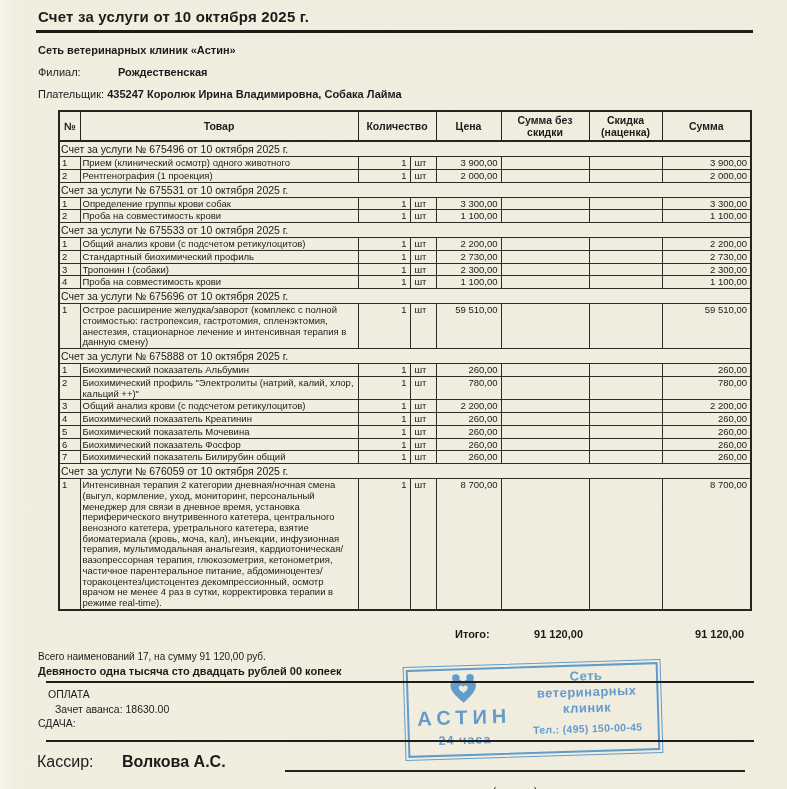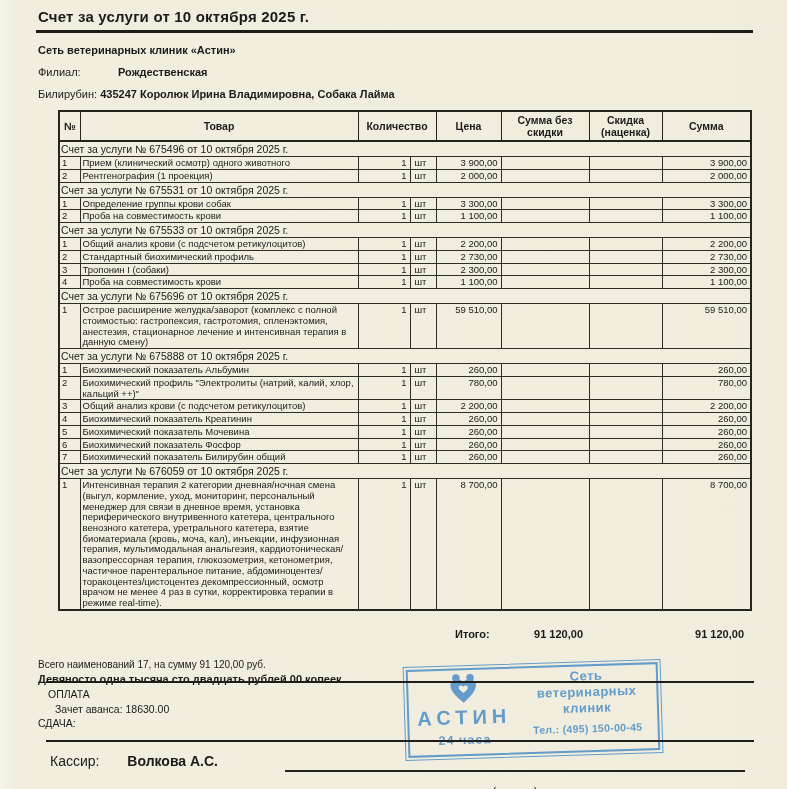--- a/index.html
+++ b/index.html
@@ -29,30 +29,30 @@
               line-height:1.13;vertical-align:top;overflow:hidden;}
   .invoice tr.sec td{font-weight:normal;font-size:10.5px;padding:1px 1px 1px 1px;line-height:1.15;}
   .c-num{text-align:left;}
   .c-qty,.c-price,.c-nd,.c-d,.c-sum{text-align:right;padding-right:3px !important;}
   .c-unit{text-align:left;padding-left:4px !important;}
   
   .total-row{position:relative;height:15px;margin-top:17px;font-size:11px;font-weight:bold;}
   .total-label{position:absolute;left:417px;top:0;}
   .total-v1{position:absolute;left:455px;width:90px;text-align:right;top:0;}
   .total-v2{position:absolute;left:600px;width:106px;text-align:right;top:0;}
-  .items-summary{font-size:10px;margin-top:16px;}
+  .items-summary{font-size:10px;margin-top:8px;}
   .amount-words{font-size:11px;font-weight:bold;margin-top:3px;}
   
   .hline{position:absolute;left:46px;width:708px;height:2px;background:#1f1e1a;z-index:3;}
   .hline1{top:681px;}
   .hline2{top:740px;}
   .pay-label{position:absolute;left:48px;top:688px;font-size:10.5px;}
   .pay-advance{position:absolute;left:55px;top:703px;font-size:10.5px;}
   .pay-change{position:absolute;left:38px;top:717px;font-size:10.5px;}
-  .cashier-line{position:absolute;left:50px;top:753px;font-size:14px;}
+  .cashier-line{position:absolute;left:37px;top:753px;font-size:16px;}
   .cashier-name{font-weight:bold;margin-left:24px;}
   .sig-block{position:absolute;left:285px;top:770px;width:460px;z-index:3;}
   .sig-rule{height:1.5px;background:#23221e;}
   .sig-caption{font-size:10px;text-align:center;margin-top:14px;}
   
   .stamp{position:absolute;left:404px;top:663px;width:258px;height:94px;
          color:#4b8ec7;opacity:.85;transform:rotate(-1.8deg);z-index:2;}
   .stamp-border{position:absolute;inset:0;border:1.5px solid currentColor;}
   .stamp-border2{position:absolute;inset:3px;border:2px solid currentColor;}
   .stamp-inner{position:absolute;inset:6px;display:flex;}
@@ -72,21 +72,21 @@
   <div class="doc-title">Счет за услуги от 10 октября 2025 г.</div>
   <div class="title-rule"></div>
 
   <div class="clinic-name">Сеть ветеринарных клиник «Астин»</div>
 
   <div class="meta-line">
     <span class="meta-label w80">Филиал:</span><span class="meta-value">Рождественская</span>
   </div>
 
   <div class="meta-line">
-    <span class="meta-label">Билирубин:</span>
+    <span class="meta-label">Плательщик:</span>
     <span class="meta-value">435247 Королюк Ирина Владимировна, Собака Лайма</span>
   </div>
 
   <table class="invoice">
     <colgroup>
       <col style="width:21px">
         <col style="width:278px">
         <col style="width:52px">
         <col style="width:26px">
       <col style="width:65px">

